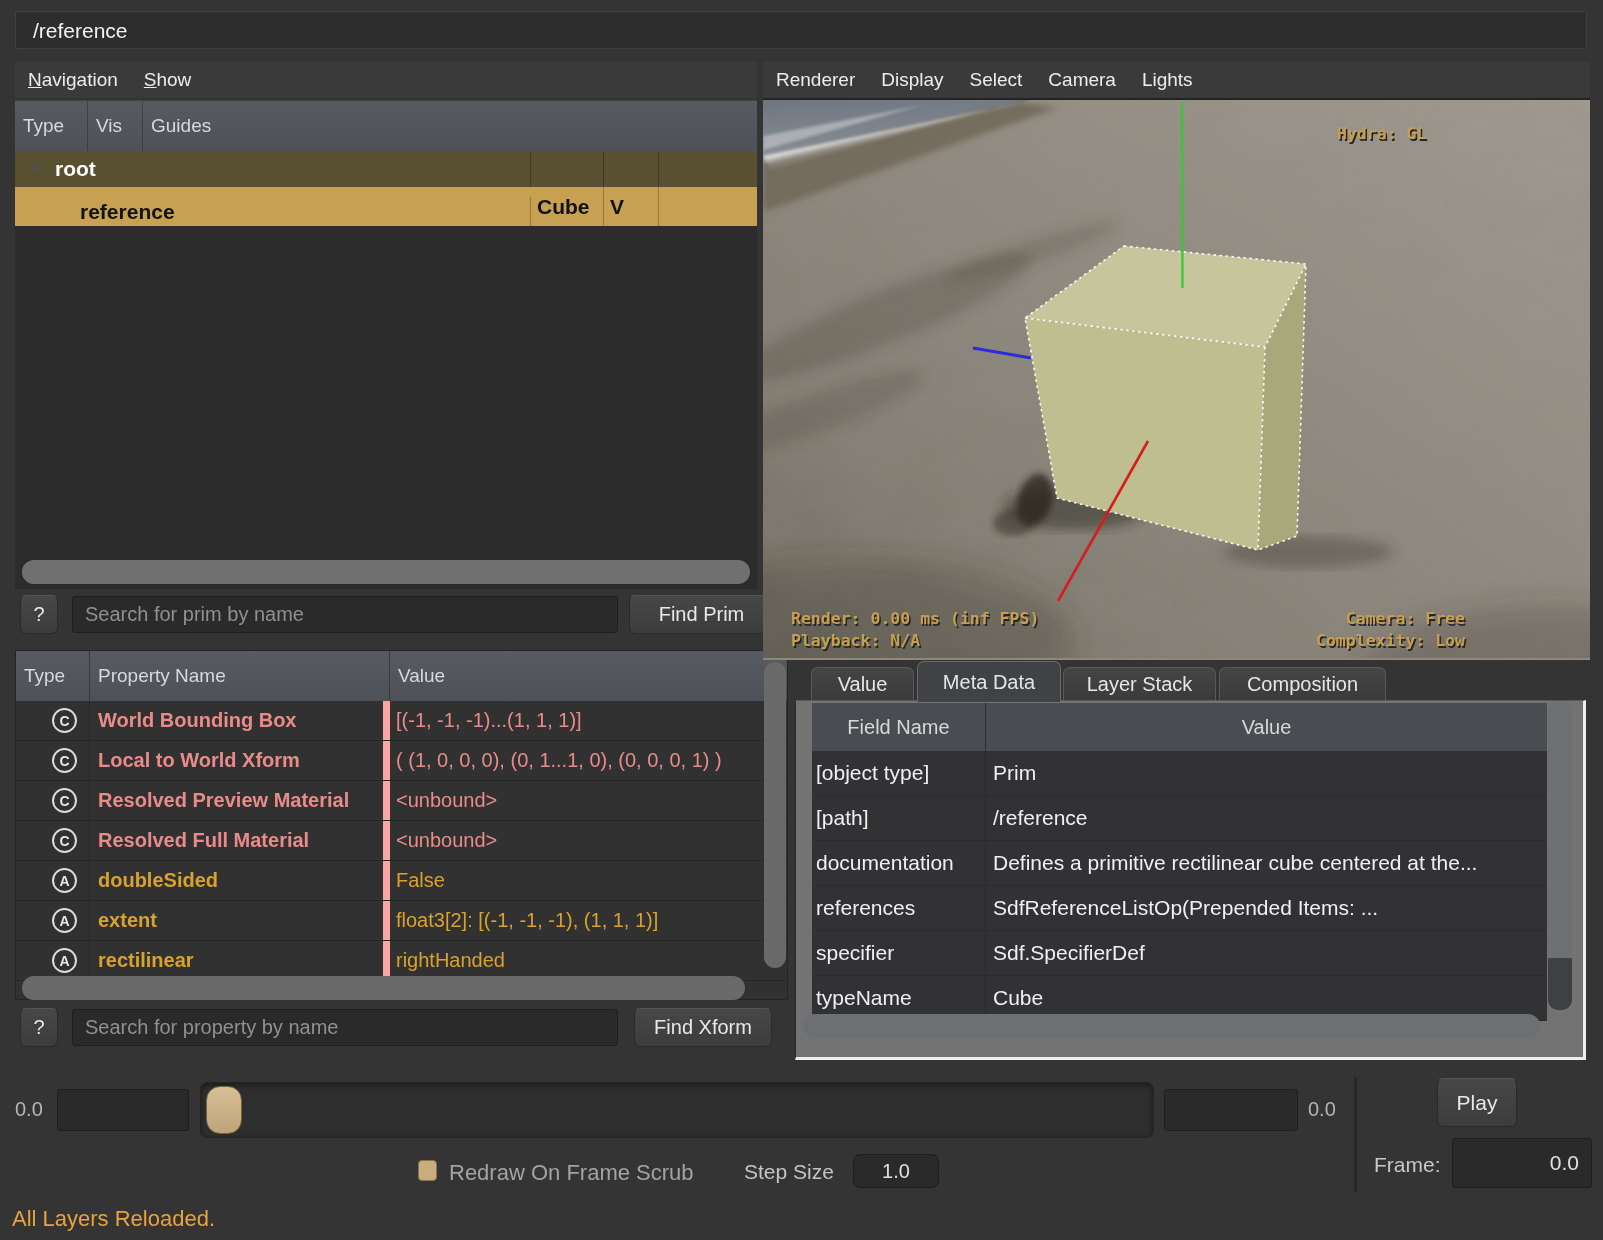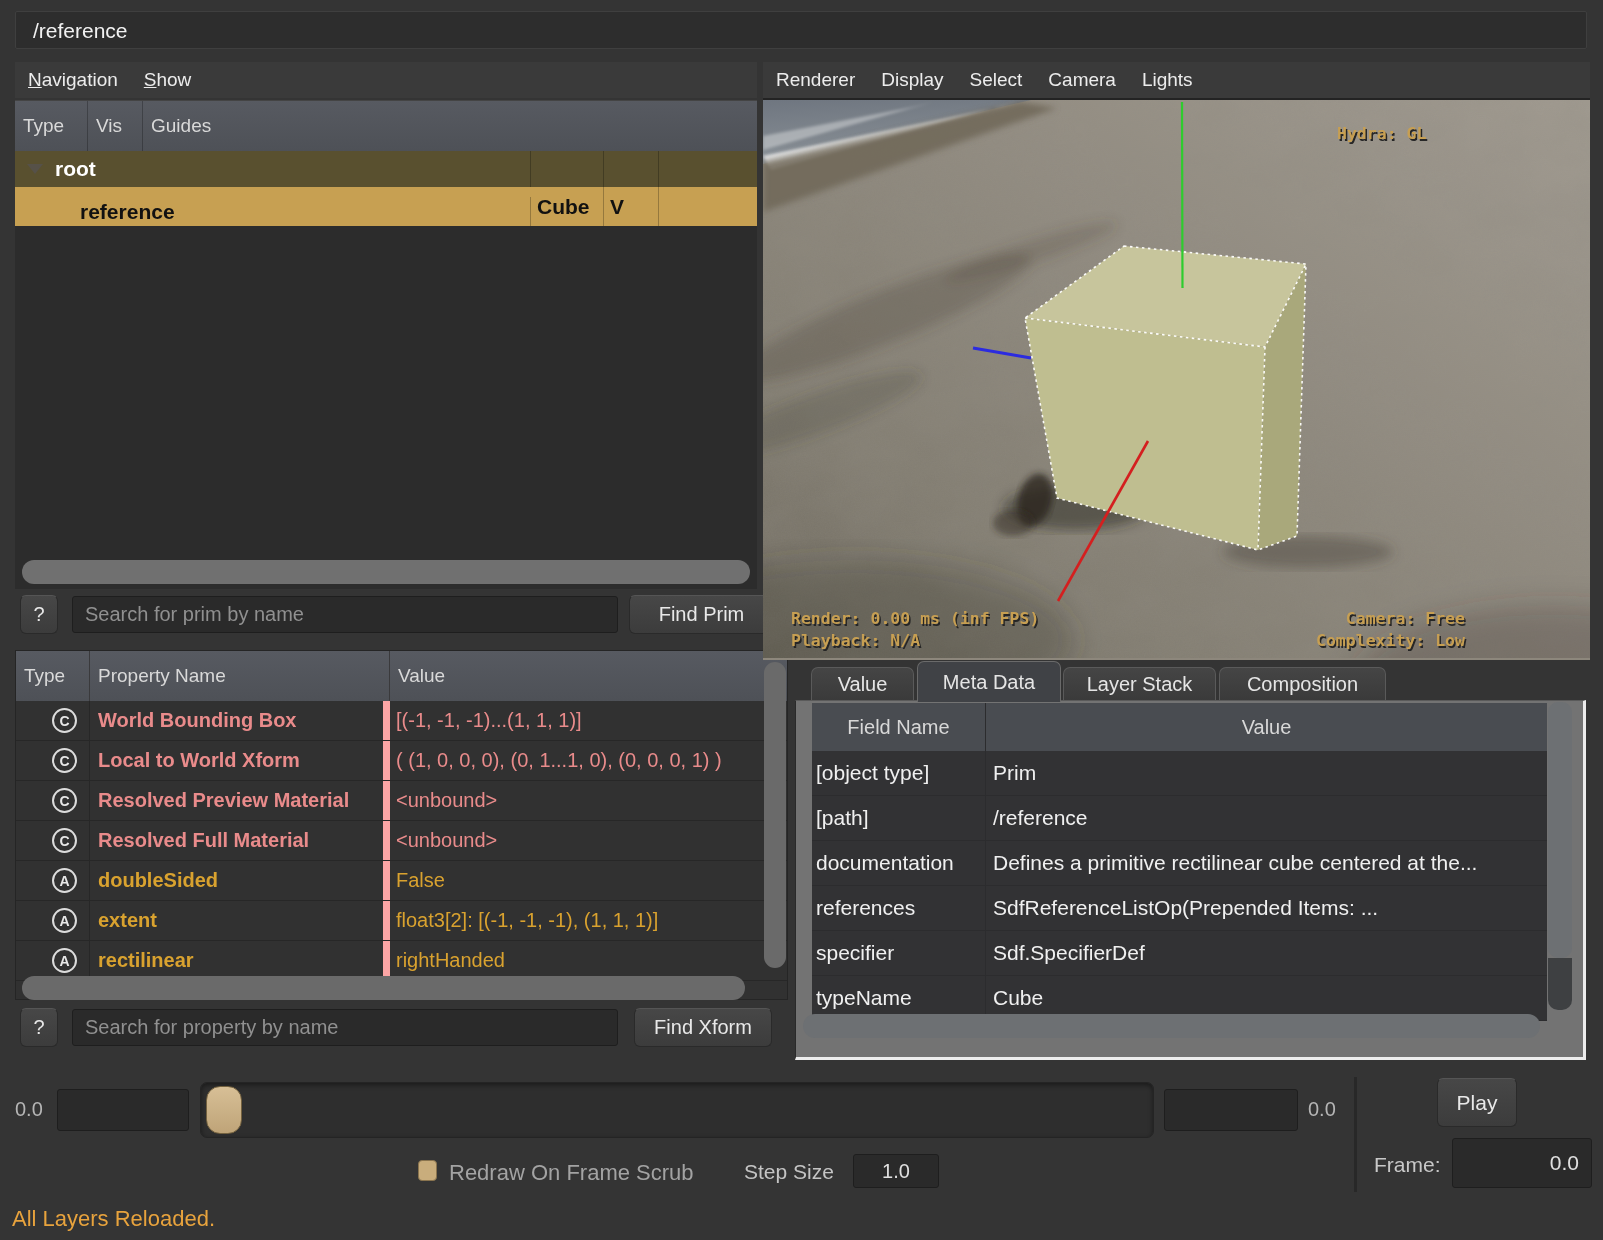--- a/index.html
+++ b/index.html
@@ -312,16 +312,16 @@
   <div class="abs" id="slider-handle"></div>
   <input class="abs tbox" style="left: 1164px; top: 1089px; width: 134px; height: 42px;">
   <div class="abs glabel" style="left:1308px;top:1098px;">0.0</div>
   <div class="abs" id="divider"></div>
   <div class="abs btn" style="left:1437px;top:1078px;width:80px;height:49px;font-size:21px;">Play</div>
   <div class="abs glabel" style="left:1374px;top:1153px;font-size:21px;color:#c8c8c8;">Frame:</div>
   <input class="abs tbox" style="left: 1452px; top: 1138px; width: 140px; height: 50px; text-align: right; font-size: 21px;" value="0.0">
   <div class="abs" id="checkbox"></div>
   <div class="abs glabel" style="left:449px;top:1160px;font-size:22px;color:#a3a3a3;">Redraw On Frame Scrub</div>
   <div class="abs glabel" style="left:744px;top:1160px;font-size:21px;color:#c4c4c4;">Step Size</div>
-  <input class="abs tbox" style="left: 853px; top: 1154px; width: 86px; height: 34px; text-align: center;" value="1.0">
+  <input class="abs tbox" style="left: 853px; top: 1154px; width: 86px; height: 34px; text-align: center; border-radius: 7px;" value="1.0">
 
   <div class="abs" id="status">All Layers Reloaded.</div>
 </div>
 
 </body></html>

